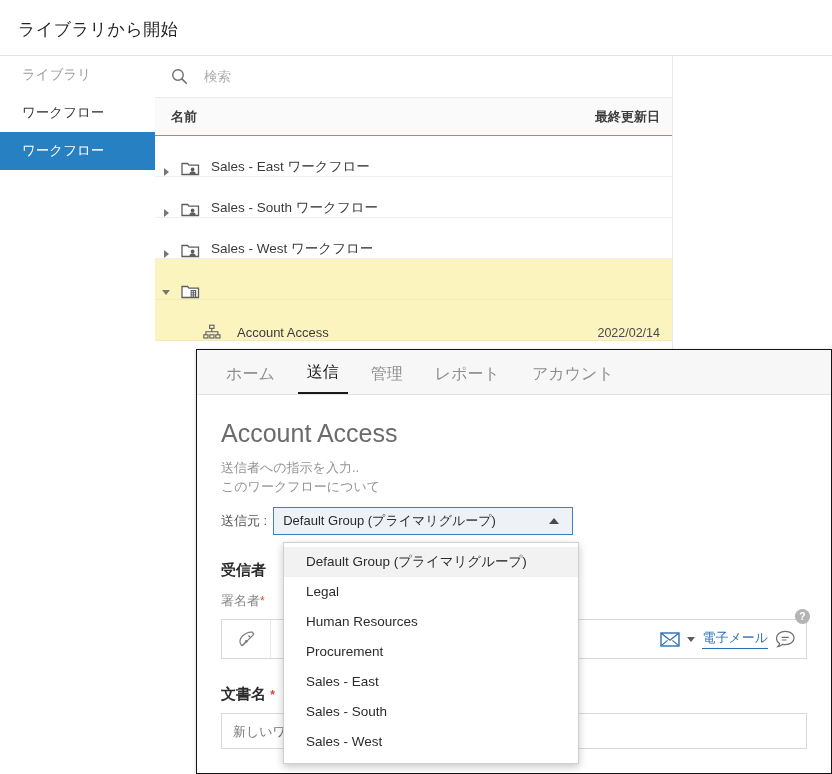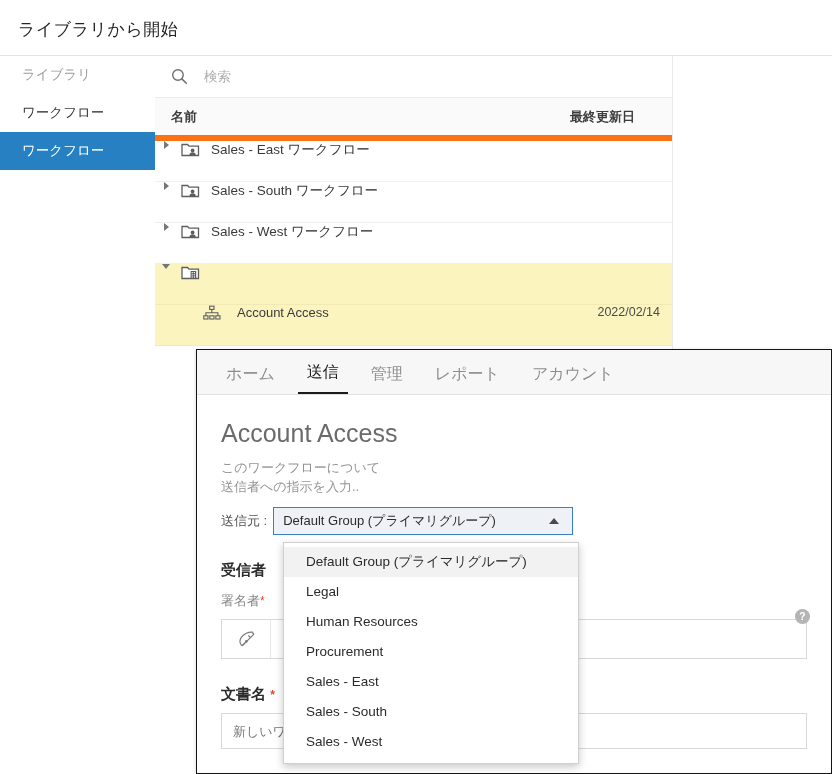--- a/index.html
+++ b/index.html
@@ -21,24 +21,24 @@
   .side-item{height:38px;line-height:38px;padding-left:22px;font-size:13.5px;color:#3a3a3a;cursor:pointer;}
   .side-item.muted{color:#9b9b9b;}
   .side-item.active{background:#2680c2;color:#fff;}
 
   
   #tree-panel{position:absolute;left:155px;top:0;width:517px;height:500px;background:#fff;border-right:1px solid #e9e9e9;}
   #search-row{height:41px;border-bottom:1px solid #ebebeb;display:flex;align-items:center;padding-left:16px;}
   #search-icon{width:17px;height:17px;margin-right:14px;flex:0 0 auto;}
   #search-input{border:0;outline:0;font-family:inherit;font-size:13.5px;color:#555;background:transparent;width:380px;}
   #search-input::placeholder{color:#adadad;}
-  #tree-head{height:37px;background:#fafafa;border-bottom:6px solid #f97316;display:flex;align-items:center;font-weight:bold;font-size:13px;color:#3c3c3c;}
+  #tree-head{height:37px;background:#fafafa;border-bottom:1px solid #f97316;display:flex;align-items:center;font-weight:bold;font-size:13px;color:#3c3c3c;}
   #tree-head .c-name{padding-left:16px;flex:1;}
-  #tree-head .c-date{width:115px;text-align:center;padding-right:12px;}
-  .tree-row{height:40px;display:flex;align-items:flex-start;border-bottom:1px solid #efefef;font-size:13.5px;color:#3a3a3a;cursor:pointer;}
+  #tree-head .c-date{width:115px;text-align:right;padding-right:12px;}
+  .tree-row{height:40px;display:flex;align-items:flex-end;border-bottom:1px solid #efefef;font-size:13.5px;color:#3a3a3a;cursor:pointer;}
   .tree-row.hl{background:#fcf4bf;border-bottom:1px solid #f2e9b4;}
   .tw{width:22px;display:flex;align-items:center;justify-content:center;flex:0 0 auto;}
   .caret{width:0;height:0;border-left:5px solid #767676;border-top:4px solid transparent;border-bottom:4px solid transparent;}
   .caret.open{border-left:4px solid transparent;border-right:4px solid transparent;border-top:5px solid #767676;}
   .ticon{width:26px;flex:0 0 auto;display:flex;align-items:center;justify-content:center;}
   .tlabel{flex:1;padding-left:8px;}
   .tdate{width:115px;text-align:right;padding-right:12px;font-size:12.5px;color:#4a4a4a;}
   .tree-row.child .tlabel{padding-left:12px;font-size:13px;}
 
   
@@ -197,22 +197,22 @@
     <div class="tab">ホーム</div>
     <div class="tab active">送信</div>
     <div class="tab">管理</div>
     <div class="tab">レポート</div>
     <div class="tab">アカウント</div>
   </div>
 
   <div id="form-area">
 
     <div id="doc-heading">Account Access</div>
+    <div class="desc-line">送信者への指示を入力..</div>
     <div class="desc-line">このワークフローについて</div>
-    <div class="desc-line">送信者への指示を入力..</div>
 
     <div id="sender-row">
       <div id="sender-label">送信元 :</div>
       <div id="sender-select">
         <div id="sender-value">Default Group (プライマリグループ)</div>
         <span id="sender-caret"></span>
       </div>
     </div>
 
     <div id="recipients-title">受信者</div>
@@ -226,20 +226,33 @@
         <svg width="21" height="21" viewBox="0 0 21 21">
           <g fill="none" stroke="#7a7a7a" stroke-width="1.2" stroke-linejoin="round">
             <path d="M16.5 3.2c-3.9-.6-8.6 1.6-11 5-1.9 2.7-1.9 5.9-.2 8 .4.5 1 .6 1.4.2L17.4 5.7c.5-.5.3-1.2-.4-1.3z"></path>
             <path d="M12.4 6.5l2.3 2.3"></path>
             <path d="M6.3 16.4l3.1-3.1"></path>
           </g>
           <circle cx="10.3" cy="12.4" r="1.3" fill="#7a7a7a"></circle>
         </svg>
       </div>
       <div id="signer-spacer"></div>
+      <div id="delivery-group">
+        <svg width="20" height="15" viewBox="0 0 20 15">
+          <rect x="1" y="1" width="18" height="13" fill="#fff" stroke="#2a6fb5" stroke-width="1.4"></rect>
+          <path d="M1.6 1.6L10 8.2l8.4-6.6" fill="none" stroke="#2a6fb5" stroke-width="1.3"></path>
+          <path d="M1.6 13.4l6-5M18.4 13.4l-6-5" fill="none" stroke="#2a6fb5" stroke-width="1.2"></path>
+        </svg>
+        <span id="mail-caret"></span>
+        <span id="delivery-text">電子メール</span>
+        <svg width="21" height="19" viewBox="0 0 21 19">
+          <path d="M10.3 1.4c4.9 0 8.8 2.9 8.8 6.6s-3.9 6.6-8.8 6.6c-1 0-2-.1-2.9-.3-1.2 1.2-3 2.2-4.6 2.4.9-.9 1.6-2 1.8-3.1C2.6 12.4 1.5 10.6 1.5 8c0-3.7 3.9-6.6 8.8-6.6z" fill="none" stroke="#6f6f6f" stroke-width="1.2"></path>
+          <path d="M6.8 7.3h7M6.8 10h4.6" stroke="#6f6f6f" stroke-width="1.2" fill="none"></path>
+        </svg>
+      </div>
     </div>
 
     <div id="docname-title">
       <span>文書名</span> <span class="req">*</span>
     </div>
     <input id="docname-input" type="text" placeholder="新しいワ" style="">
 
     <svg id="help-icon" viewBox="0 0 18 18">
       <circle cx="9" cy="9" r="8" fill="#b4b4b4"></circle>
       <text x="9" y="13" text-anchor="middle" font-size="11" font-family="Liberation Sans, sans-serif" fill="#ffffff" font-weight="bold">?</text>

